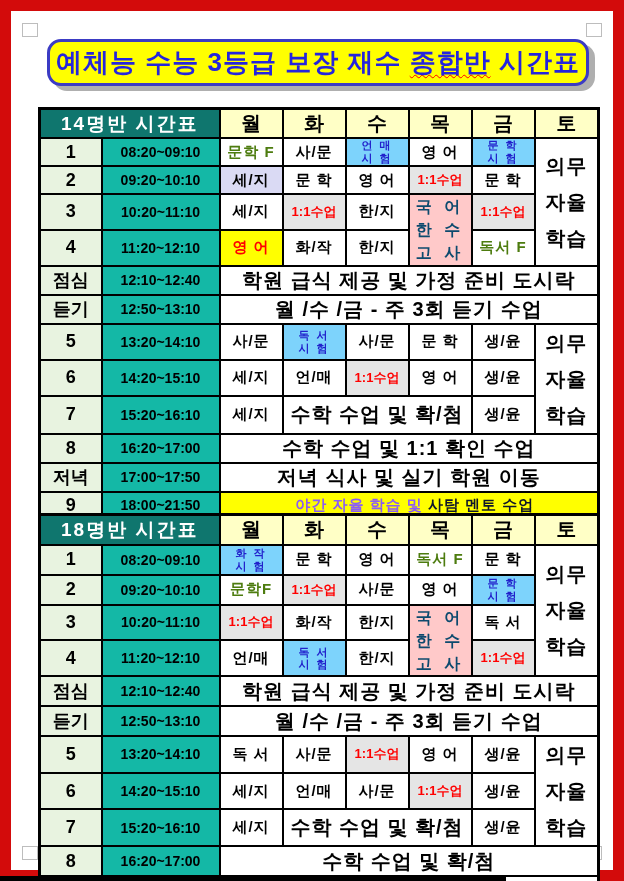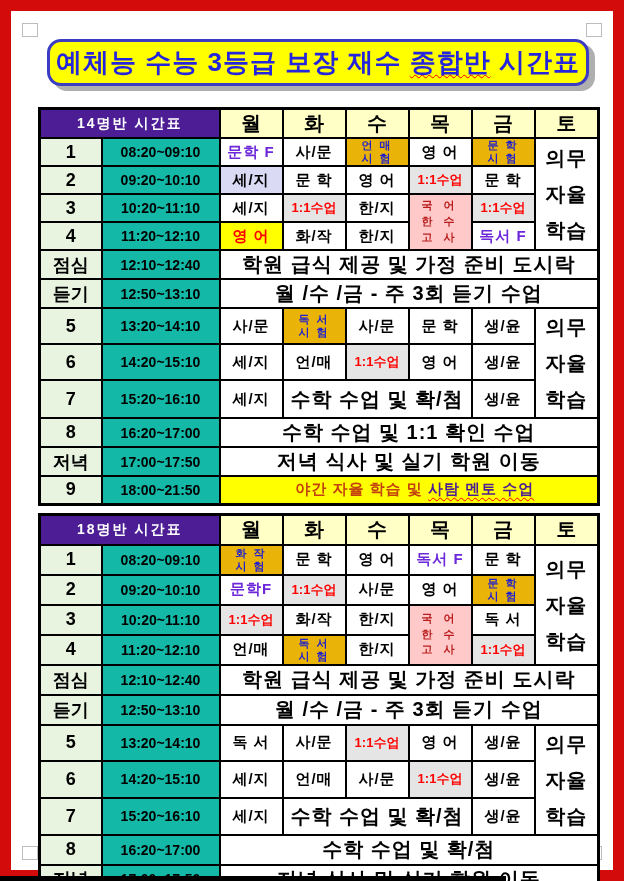--- a/index.html
+++ b/index.html
@@ -41,32 +41,32 @@
   }
   .tt-14{top:96px;}
   .tt-18{top:454px;margin-top:48px;}
   .tt td{
     border:2px solid #000;padding:0;text-align:center;vertical-align:middle;
     overflow:hidden;white-space:nowrap;
   }
   .tt-14 tr{height:28px;}
   .tt-18 tr{height:30px;}
 
-  td.hdr-title{background:#4c1d95;color:#ffffff;font-size:14px;letter-spacing:2px;}
+  td.hdr-title{background:#0f766e;color:#ffffff;font-size:19px;letter-spacing:2px;}
   td.hdr-day{background:#ffffc6;color:#000;font-size:20px;}
   td.c-period{background:#e8f3e0;font-size:18px;}
   td.c-time{background:#14b8a6;font-size:14px;letter-spacing:0;}
   td.cell{font-size:15px;letter-spacing:1px;color:#000;background:#fff;}
 
-  td.s-red{color:#6d28d9;}
+  td.s-red{color:#4d7c0f;}
   td.s-oneone{background:#e5e5e5;color:#ff0000;font-size:13px;letter-spacing:0;}
   td.s-yellowred{background:#ffff00;color:#ff0000;}
   td.s-lav{background:#dadaf4;}
-  td.s-exam{background:#eab308;color:#2222cc;font-size:11px;line-height:1.15;letter-spacing:2px;}
-  td.s-gosa{background:#ffc9c9;color:#b91c1c;font-size:11px;line-height:1.45;letter-spacing:4px;}
+  td.s-exam{background:#7dd3fc;color:#2222cc;font-size:11px;line-height:1.15;letter-spacing:2px;}
+  td.s-gosa{background:#ffc9c9;color:#0c4a6e;font-size:16px;line-height:1.45;letter-spacing:4px;}
   td.s-sat{font-size:20px;line-height:1.8;letter-spacing:1px;}
   td.s-wide{font-size:20px;letter-spacing:1px;}
   td.s-night{background:#ffff00;font-size:15px;letter-spacing:1px;}
 </style>
 </head>
 <body>
 
 <div class="page">
   <div class="corner-mark cm-tl"></div>
   <div class="corner-mark cm-tr"></div>
@@ -197,21 +197,21 @@
           <td class="cell s-wide" colspan="6">수학 수업 및 1:1 확인 수업</td>
         </tr>
         <tr>
           <td class="c-period">저녁</td>
           <td class="c-time">17:00~17:50</td>
           <td class="cell s-wide" colspan="6">저녁 식사 및 실기 학원 이동</td>
         </tr>
         <tr>
           <td class="c-period">9</td>
           <td class="c-time">18:00~21:50</td>
-          <td class="cell s-night" colspan="6"><span style="color: #c2410c; margin-left: 12px;">야간 자율 학습 및 </span><span class="squiggle" style="color: #4c1d95;">사탐 멘토 수업</span></td>
+          <td class="cell s-night" colspan="6"><span style="color: #8b5cf6; margin-left: 12px;">야간 자율 학습 및 </span><span class="squiggle" style="color: #0f172a;">사탐 멘토 수업</span></td>
         </tr>
       </tbody>
     </table>
 
   <table class="tt tt-18">
     <colgroup>
       <col style="width:62px">
         <col style="width:118px">
       <col style="width:63px">
         <col style="width:63px">

